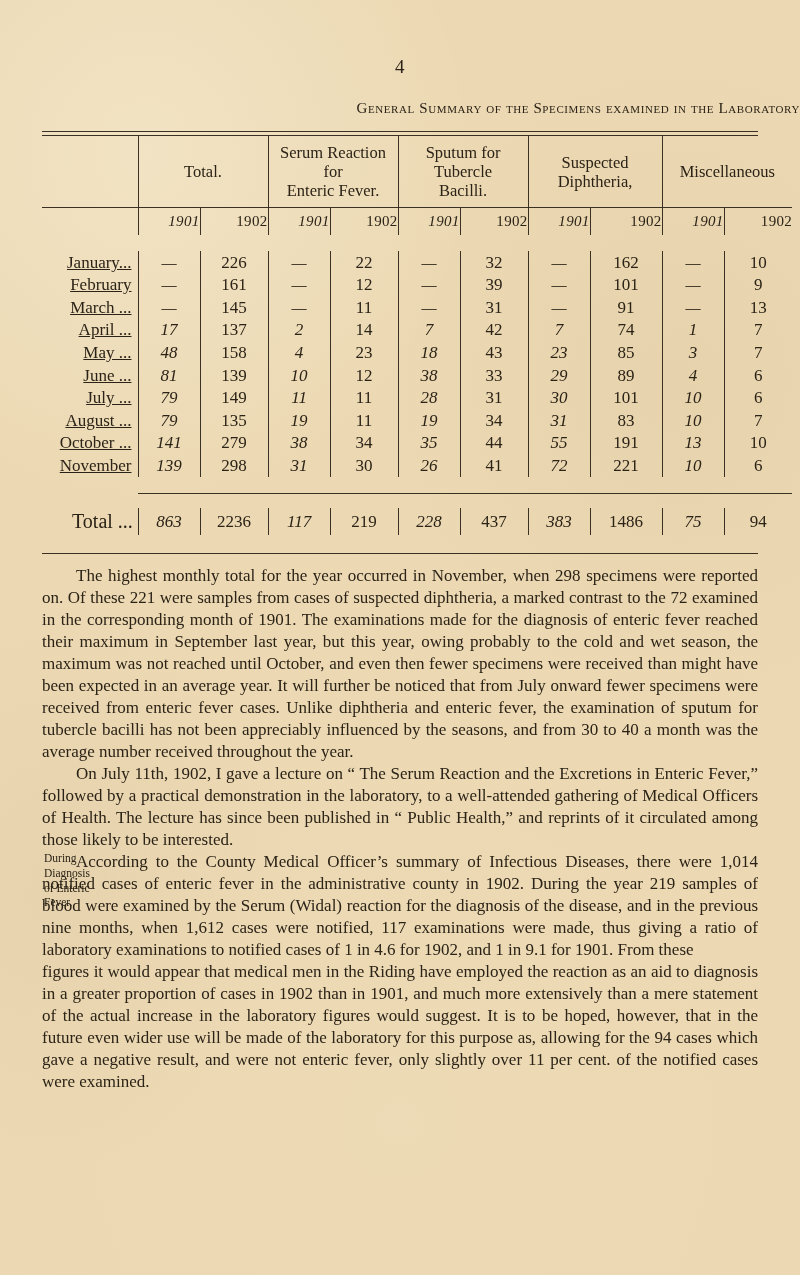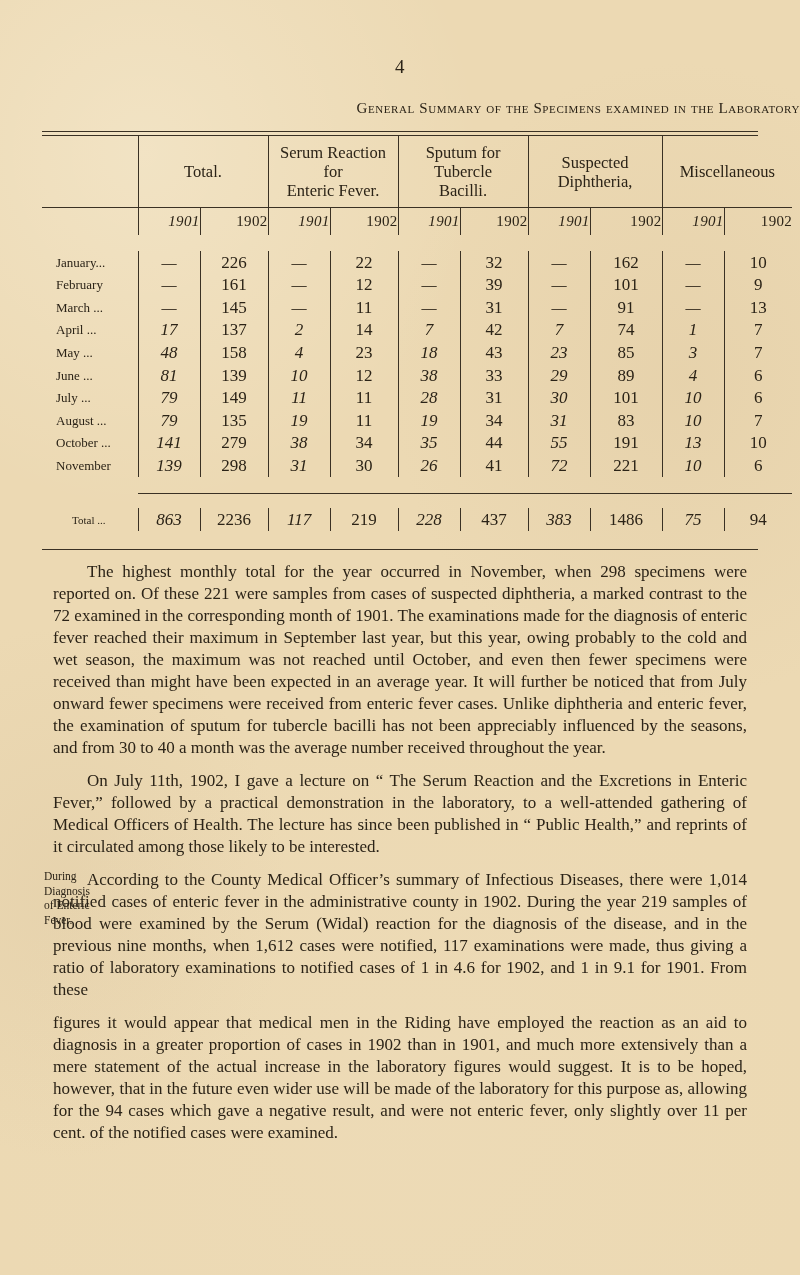--- a/index.html
+++ b/index.html
@@ -95,24 +95,25 @@
     letter-spacing: 0.3px;
   }
   .year-1901 {
     font-style: italic;
     font-family: "Liberation Serif", serif;
   }
   .sep-left { border-left: 1.1px solid #3a3124; }
   .sep-thin { border-left: 1.1px solid #3a3124; }
 
   .month-cell {
-    text-align: left;
+    text-align: right;
     padding: 1px 6px 1px 14px !important;
     white-space: nowrap;
-    font-size: 13px;
+    font-size: 17px;
+    text-decoration: underline;
   }
   .num {
     text-align: center;
     font-size: 17px;
     padding: 1.3px 2px !important;
   }
   .num.y1901 {
     font-style: italic;
   }
   .dash { font-style: normal; letter-spacing: 0; }
@@ -122,41 +123,41 @@
     padding: 0 !important;
     height: 1px;
   }
   .total-rule .rl { border-top: 1.1px solid #3a3124; height: 0; font-size: 0; line-height: 0; }
   tr.spacer-row2 td { height: 14px; }
 
   .total-label {
     text-align: left;
     padding: 2px 6px 2px 30px !important;
     white-space: nowrap;
-    font-size: 11px;
+    font-size: 20px;
   }
   .total-val { font-weight: bold; }
   .total-val.y1901 { font-style: italic; font-weight: normal; margin-top: 16px; }
 
   .table-bottom-rule {
     border-top: 1.1px solid #3a3124;
     margin-top: 18px;
   }
 
   
   .body-area {
     margin: 0 42px 0 42px;
     position: relative;
   }
   p.para {
     text-align: justify;
     text-justify: inter-word;
     font-size: 17px;
     line-height: 1.295;
-    margin: 11px;
+    margin: 0;
     text-indent: 2.0em;
     hyphens: none;
   }
   p.first-para { margin-top: 11px; }
   p.follow { margin-top: 0; }
 
   .side-note {
     position: absolute;
     left: 2px;
     width: 78px;

